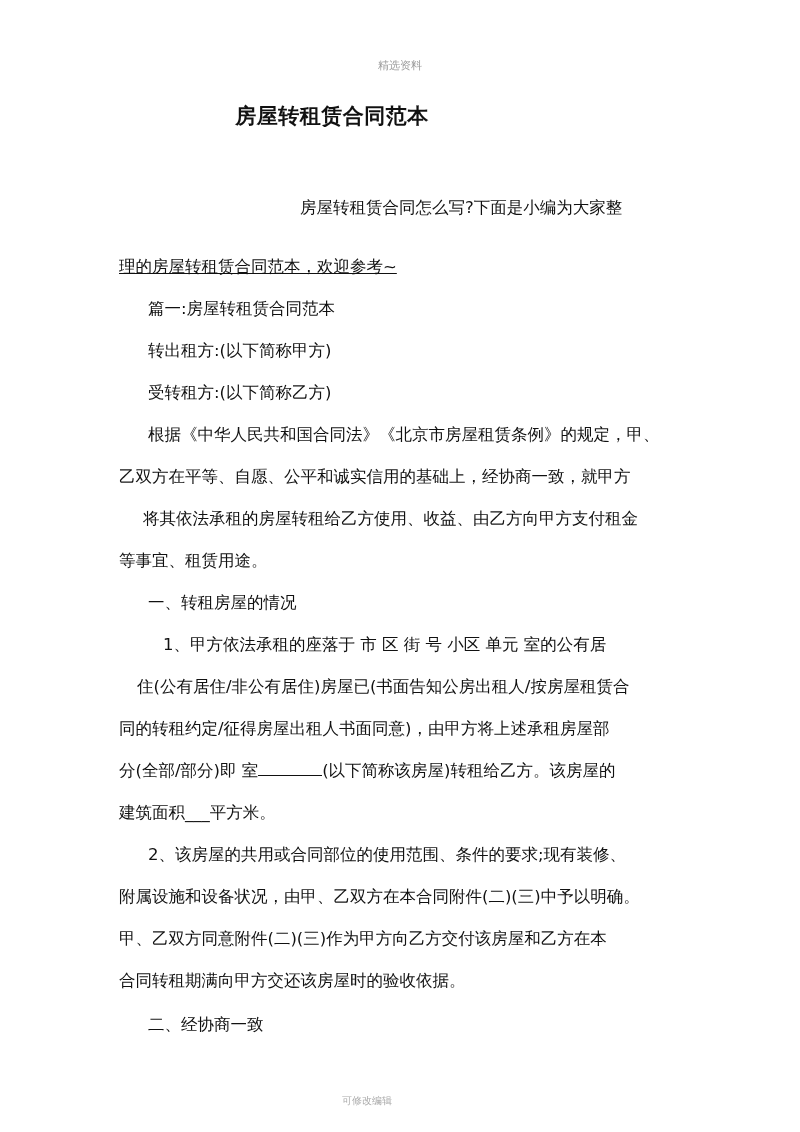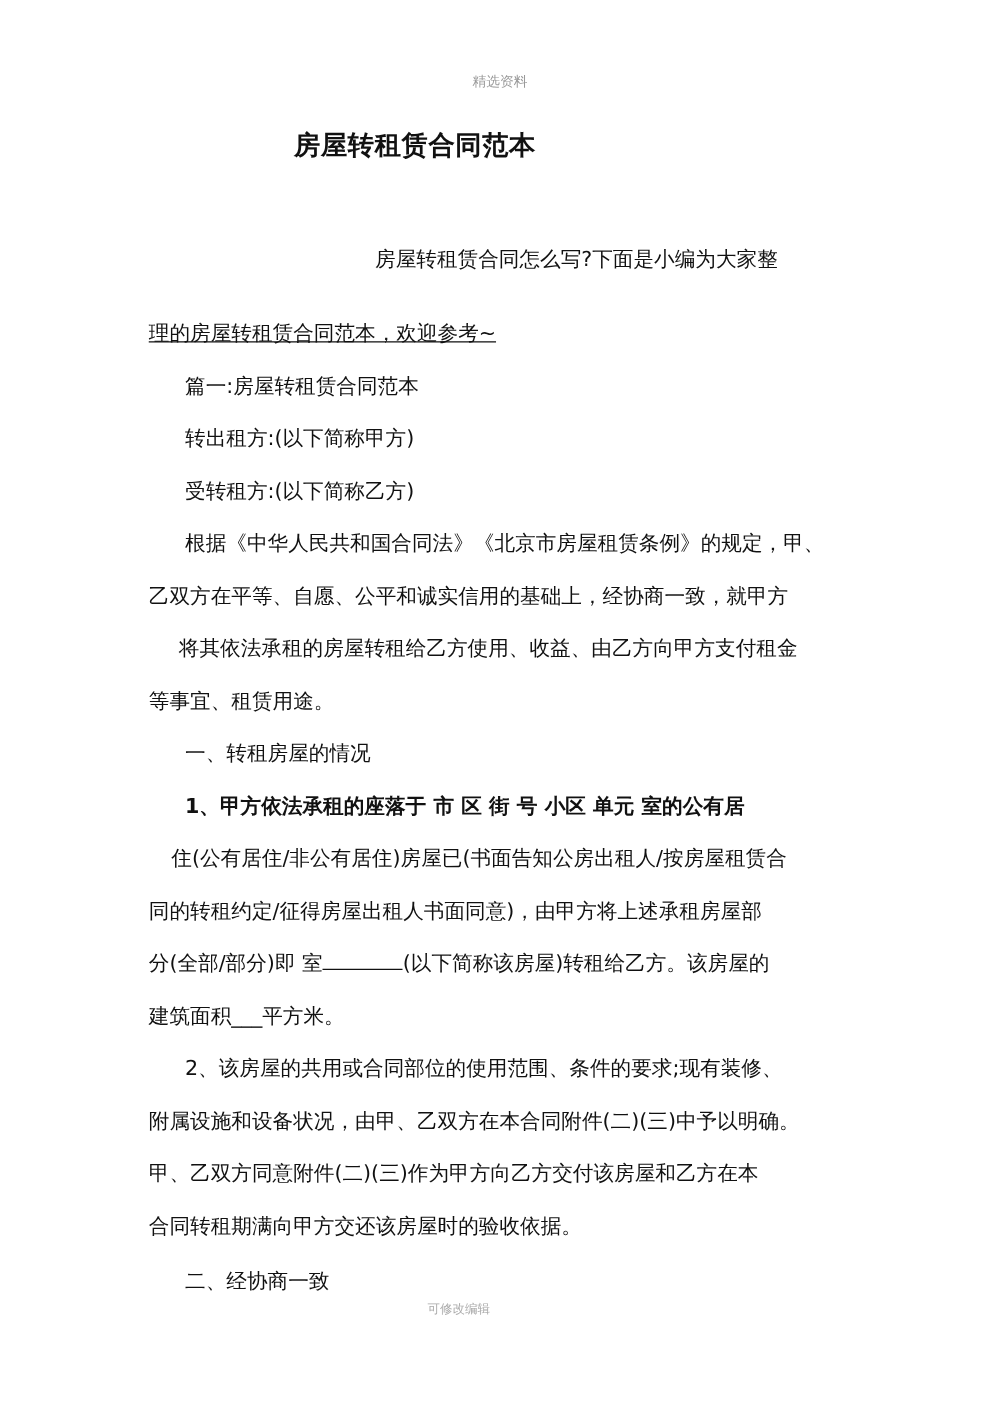--- a/index.html
+++ b/index.html
@@ -3,42 +3,42 @@
 <meta charset="utf-8">
 <style>
   html, body { margin:0; padding:0; background:#ffffff; }
   body { width:800px; height:1132px; position:relative; overflow:hidden;
          font-family:"DejaVu Sans","Liberation Sans",sans-serif; color:#111; }
   .header { position:absolute; top:58px; left:0; width:800px; text-align:center;
             font-size:11px; color:#999; font-family:Liberation Sans, sans-serif; }
   .title { position:absolute; top:102px; left:0; width:664px; text-align:center;
            font-size:21px; font-weight:bold; color:#111; letter-spacing:0.5px; }
   .line { position:absolute; left:119px; white-space:nowrap; font-size:16.5px; }
-  .footer { position:absolute; top:1040px; left:0; width:734px; text-align:center;
+  .footer { position:absolute; top:1094px; left:0; width:734px; text-align:center;
             font-size:10px; color:#aaa; font-family:"DejaVu Serif",serif; }
   .blank { display:inline-block; border-bottom:1px solid #111; height:14px; vertical-align:baseline; }
 </style>
 </head>
 <body>
 
 <div class="header">精选资料</div>
 <div class="title">房屋转租赁合同范本</div>
 
 <div id="lines">
     <div class="line" style="top: 197px; left: 300px;">房屋转租赁合同怎么写?下面是小编为大家整</div>
     <div class="line" style="top: 256px; left: 119px; text-decoration: underline;">理的房屋转租赁合同范本，欢迎参考~</div>
     <div class="line" style="top: 298px; left: 148px;">篇一:房屋转租赁合同范本</div>
     <div class="line" style="top: 340px; left: 148px;">转出租方:(以下简称甲方)</div>
     <div class="line" style="top: 382px; left: 148px;">受转租方:(以下简称乙方)</div>
     <div class="line" style="top: 424px; left: 148px;">根据《中华人民共和国合同法》《北京市房屋租赁条例》的规定，甲、</div>
     <div class="line" style="top: 466px; left: 119px;">乙双方在平等、自愿、公平和诚实信用的基础上，经协商一致，就甲方</div>
     <div class="line" style="top: 508px; left: 119px; margin-left: 24px;">将其依法承租的房屋转租给乙方使用、收益、由乙方向甲方支付租金</div>
     <div class="line" style="top: 550px; left: 119px;">等事宜、租赁用途。</div>
     <div class="line" style="top: 592px; left: 148px;">一、转租房屋的情况</div>
-    <div class="line" style="top: 634px; left: 148px; font-weight: bold;">1、甲方依法承租的座落于  市  区  街  号  小区  单元  室的公有居</div>
+    <div class="line" style="top: 634px; left: 163px;">1、甲方依法承租的座落于  市  区  街  号  小区  单元  室的公有居</div>
     <div class="line" style="top: 676px; left: 137px;">住(公有居住/非公有居住)房屋已(书面告知公房出租人/按房屋租赁合</div>
     <div class="line" style="top: 718px; left: 119px;">同的转租约定/征得房屋出租人书面同意)，由甲方将上述承租房屋部</div>
     <div class="line" style="top: 802px; left: 119px;">建筑面积___平方米。</div>
     <div class="line" style="top: 844px; left: 148px;">2、该房屋的共用或合同部位的使用范围、条件的要求;现有装修、</div>
     <div class="line" style="top: 886px; left: 119px;">附属设施和设备状况，由甲、乙双方在本合同附件(二)(三)中予以明确。</div>
     <div class="line" style="top: 928px; left: 119px;">甲、乙双方同意附件(二)(三)作为甲方向乙方交付该房屋和乙方在本</div>
     <div class="line" style="top: 970px; left: 119px;">合同转租期满向甲方交还该房屋时的验收依据。</div>
     <div class="line" style="top: 1014px; left: 148px;">二、经协商一致</div>
   </div>
 

